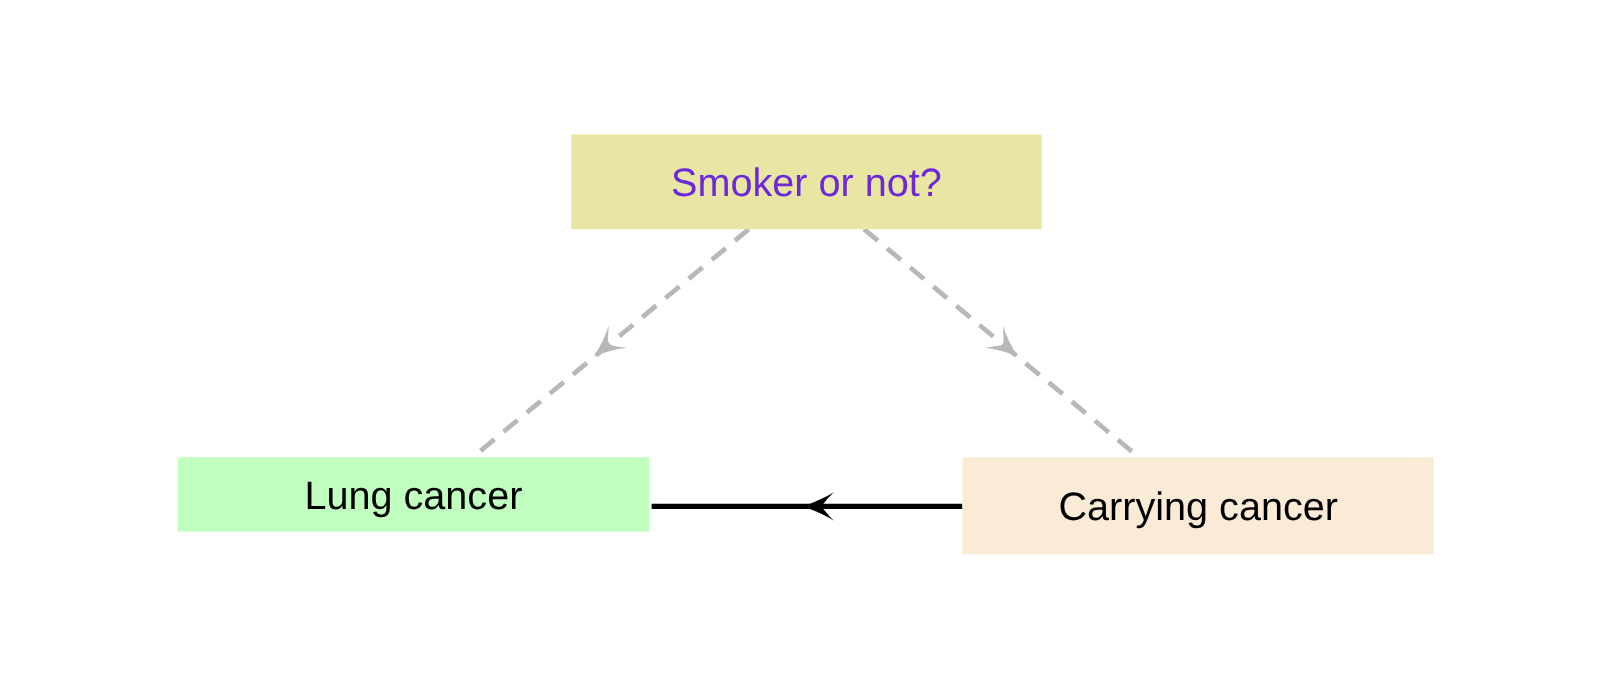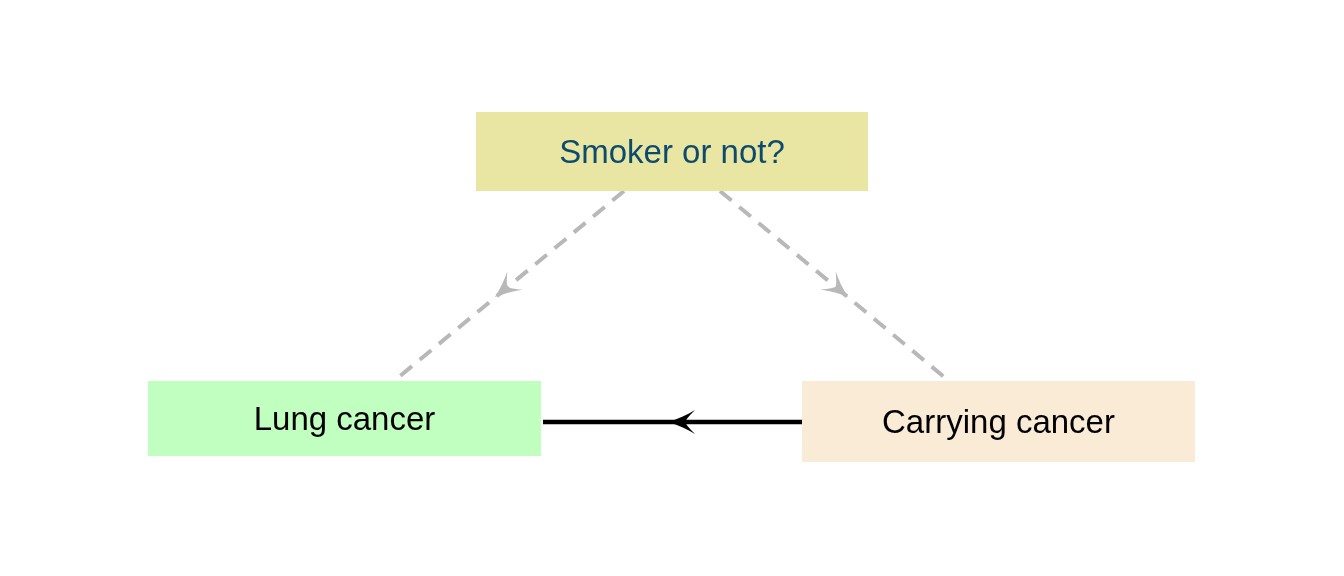--- a/index.html
+++ b/index.html
@@ -10,21 +10,21 @@
     position: relative; overflow: hidden;
   }
   .canvas { position: absolute; left: 0; top: 0; width: 1344px; height: 576px; }
   svg.edge-layer { position: absolute; left: 0; top: 0; width: 1344px; height: 576px; }
   .node {
     position: absolute;
     display: flex; align-items: center; justify-content: center;
     font-size: 33px; line-height: 1; white-space: nowrap;
   }
   .node-smoker  { left: 476px; top: 112px; width: 392px; height: 79px; }
-  .node-lung    { left: 148px; top: 381px; width: 393px; height: 75px; }
+  .node-lung    { left: 148px; top: 381px; width: 393px; height: 62px; }
   .node-matches { left: 802px; top: 381px; width: 393px; height: 81px; }
   .edge-dashed { stroke-width: 4; stroke-dasharray: 15 10; fill: none; }
   .edge-solid  { stroke-width: 4.5; fill: none; }
 </style>
 </head>
 <body>
 
 <div class="canvas">
 
   <svg class="edge-layer" viewBox="0 0 1344 576" aria-hidden="true">
@@ -41,21 +41,21 @@
       <line class="edge-dashed" x1="720" y1="191" x2="949" y2="381" style="stroke: rgb(184, 184, 184);"></line>
       <use href="#arrowhead" transform="translate(848 297) rotate(39.7)" style="fill: rgb(184, 184, 184);"></use>
     </g>
 
     <g>
       <line class="edge-solid" x1="802" y1="422" x2="543" y2="422" style="stroke: rgb(0, 0, 0);"></line>
       <use href="#arrowhead" transform="translate(669 422) rotate(180)" style="fill: rgb(0, 0, 0);"></use>
     </g>
   </svg>
 
-  <div class="node node-smoker" style="background-color: rgb(233, 229, 163); color: #0c4a6e;">
+  <div class="node node-smoker" style="background-color: rgb(233, 229, 163); color: #6d28d9;">
     <span>Smoker or not?</span>
   </div>
 
   <div class="node node-lung" style="background-color: rgb(193, 255, 193); color: rgb(0, 0, 0);">
     <span>Lung cancer</span>
   </div>
 
   <div class="node node-matches" style="background-color: rgb(250, 235, 215); color: rgb(0, 0, 0);">
     <span>Carrying cancer</span>
   </div>

